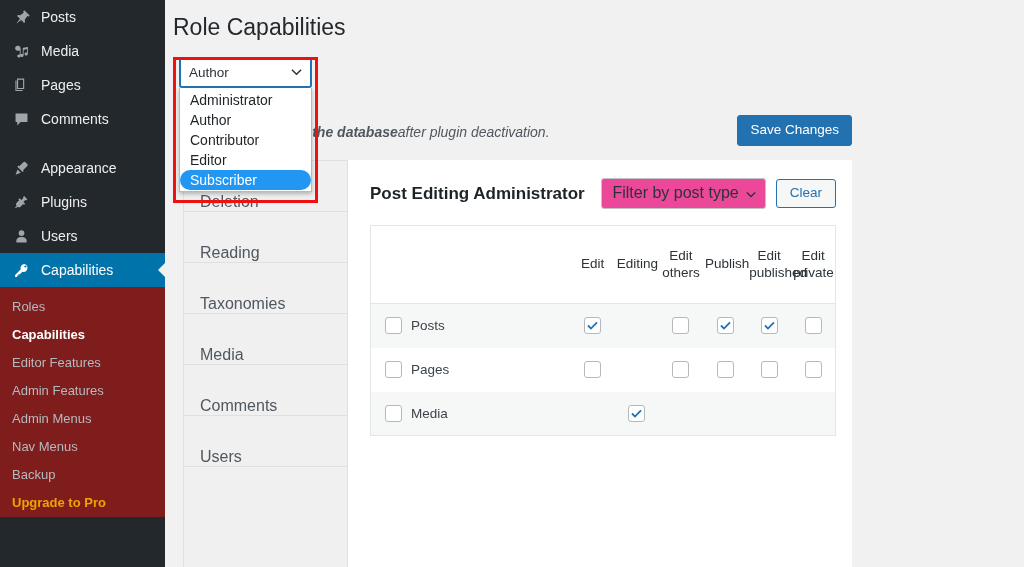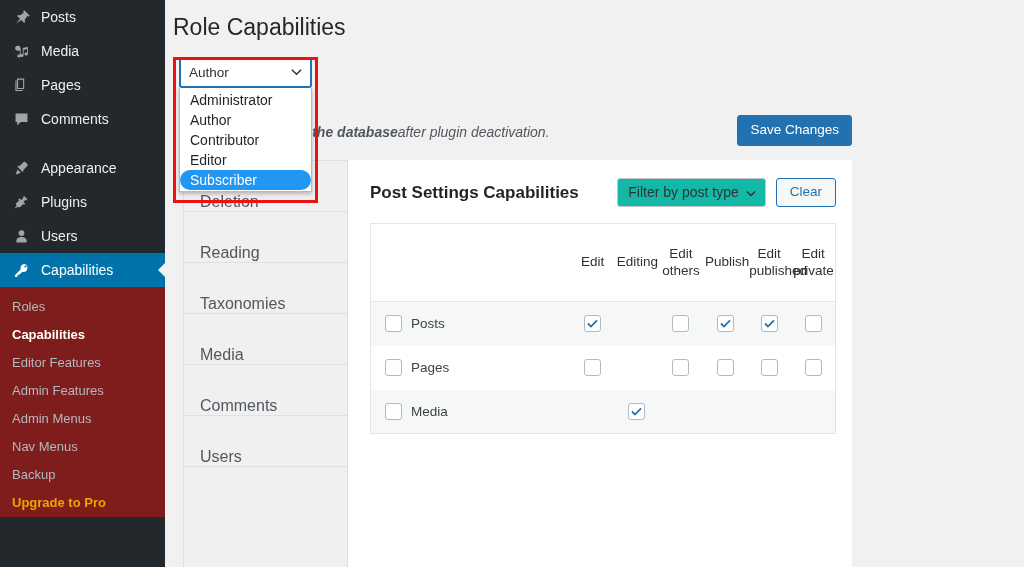--- a/index.html
+++ b/index.html
@@ -214,22 +214,22 @@
   }
   .pane-title {
     font-size: 17px;
     font-weight: bold;
     color: #1d2327;
     flex: 1;
   }
   .filter-select {
     border: 1px solid #c3c4c7;
     border-radius: 3px;
-    background: #14b8a6;
-    font-size: 14px;
+    background: #ec4899;
+    font-size: 16px;
     color: #2c3338;
     padding: 6px 9px 7px 10px;
     display: flex;
     align-items: center;
     gap: 7px;
     line-height: 1;
   }
   .clear-btn {
     margin-left: 10px;
     border: 1px solid #2271b1;
@@ -443,21 +443,21 @@
             <span>Comments</span>
           </div>
         <div class="tab">
             <span>Users</span>
           </div>
       </div>
 
       <div id="tabpane">
 
         <div class="pane-head">
-          <div class="pane-title">Post Settings Capabilities</div>
+          <div class="pane-title">Post Editing Administrator</div>
           <div class="filter-select">
             <span>Filter by post type</span>
             <span>
               <svg width="10" height="7" viewBox="0 0 12 8">
                   <path d="M1 1.5 6 6.5l5-5" stroke="#2c3338" stroke-width="1.6" fill="none"></path>
                 </svg>
             </span>
           </div>
           <button class="clear-btn">Clear</button>
         </div>

